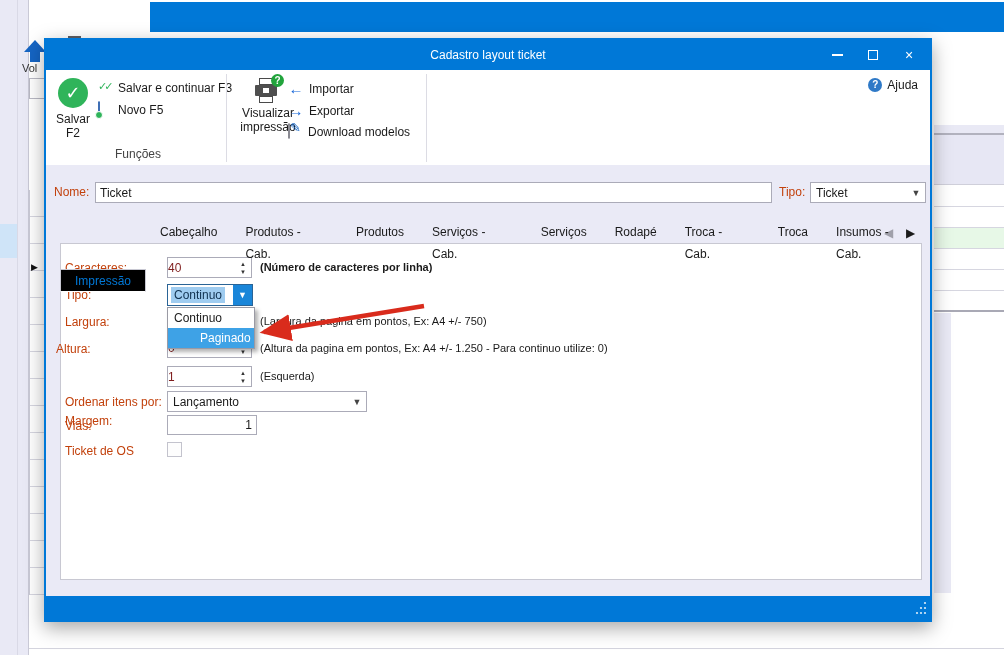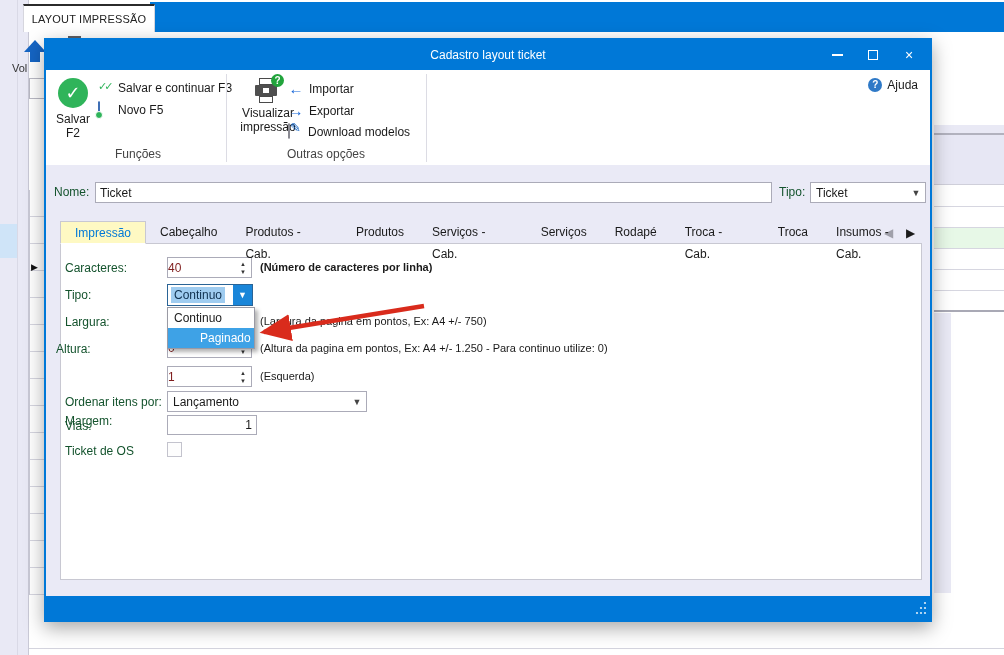--- a/index.html
+++ b/index.html
@@ -12,21 +12,21 @@
   .vline1 { position:absolute; left:17px; top:0; width:1px; height:655px; background:#d9d9e6; }
   .vline2 { position:absolute; left:28px; top:0; width:1px; height:655px; background:#c9c9d6; }
   .top-blue-bar { position:absolute; left:150px; top:2px; width:854px; height:30px; background:#0078d7; }
   .bg-tab { position:absolute; left:23px; top:4px; width:132px; height:28px; background:#fff;
     border-top:2px solid #2b2b2b; border-left:1px solid #d6d6de; border-right:1px solid #d6d6de;
     font-size:11px; color:#222; text-align:center; line-height:26px; letter-spacing:.2px; }
   .voltar-icon { position:absolute; left:24px; top:40px; width:22px; height:22px; }
   .voltar-icon .head { position:absolute; left:0; top:0; width:0; height:0;
     border-left:11px solid transparent; border-right:11px solid transparent; border-bottom:12px solid #1565c4; }
   .voltar-icon .stem { position:absolute; left:6px; top:12px; width:10px; height:10px; background:#1565c4; }
-  .voltar-label { position:absolute; left:12px; top:62px; font-size:11px; color:#333; }
+  .voltar-label { position:absolute; left:22px; top:62px; font-size:11px; color:#333; }
   .hidden-icon-stub { position:absolute; left:68px; top:36px; width:13px; height:8px; background:#5f5f63; }
   .bg-search-stub { position:absolute; left:29px; top:78px; width:16px; height:21px; background:#fff; border:1px solid #b9b9c4; border-right:none; }
   .bg-table-left { position:absolute; left:29px; top:190px; width:15px; height:405px; background:#fff; border-left:1px solid #c9c9d6; }
   .bg-table-left .r { height:27px; border-bottom:1px solid #d6d6e0; }
   .row-marker { position:absolute; left:31px; top:262px; font-size:9px; color:#111; }
   .blue-sel-rect { position:absolute; left:0; top:224px; width:17px; height:34px; background:#cfe4f8; }
 
   .bg-right { position:absolute; left:934px; top:32px; width:70px; height:623px; background:#fff; }
   .bg-right .lav-strip { position:absolute; left:0; top:93px; width:70px; height:8px; background:#e9e9f5; }
   .bg-right .hline { position:absolute; left:0; top:101px; width:70px; height:2px; background:#b2b2be; }
@@ -72,31 +72,31 @@
   .printer .slot { position:absolute; left:9px; top:10px; width:6px; height:5px; background:#fff; }
   .printer .paper-bot { position:absolute; left:5px; top:18px; width:14px; height:7px; background:#fff; border:1.5px solid #4a4a4a; }
   .q-badge { position:absolute; right:-2px; top:-4px; width:13px; height:13px; border-radius:50%;
     background:#22a43c; color:#fff; font-size:10px; font-weight:bold; line-height:13px; text-align:center; }
   .preview-btn .lbl { font-size:12px; line-height:14px; color:#1a1a1a; }
   .help-btn { position:absolute; right:12px; top:8px; }
   .q-circle { width:14px; height:14px; border-radius:50%; background:#2e79c7; color:#fff;
     font-size:10px; font-weight:bold; line-height:14px; text-align:center; flex:0 0 auto; }
 
   
-  .fld-label { position:absolute; font-size:12px; color:#14532d; white-space:nowrap; }
+  .fld-label { position:absolute; font-size:12px; color:#c2410c; white-space:nowrap; }
   .txt-input { position:absolute; border:1px solid #ababb8; background:#fff; font-size:12px;
     font-family:inherit; color:#1a1a1a; padding:0 4px; outline:none; }
   .combo { position:absolute; border:1px solid #ababb8; background:#fff; display:flex; align-items:center; }
   .combo .val { flex:1; font-size:12px; padding-left:5px; color:#1a1a1a; }
   .combo .arr { width:18px; text-align:center; font-size:9px; color:#444; }
 
   
   .tabstrip { position:absolute; left:14px; top:181px; height:23px; display:flex; z-index:2; }
   .tab { padding:0 14px; font-size:12px; color:#1a1a1a; line-height:22px; height:23px; }
-  .tab.active { background:#fef9c3; color:#0078d7; border:1px solid #c8c8d2; border-bottom:1px solid #fff; }
+  .tab.active { background:#000000; color:#0078d7; border:1px solid #c8c8d2; border-bottom:1px solid #fff;margin-top:48px; }
   .tab-scroll { position:absolute; top:186px; font-size:12px; }
 
   
   .panel { position:absolute; left:14px; top:203px; width:862px; height:337px; background:#fff; border:1px solid #c8c8d2; }
 
   .spinbox { position:absolute; width:85px; height:21px; border:1px solid #ababb8; background:#fff; }
   .spinbox input { position:absolute; left:0; top:0; width:100%; height:100%; border:none; outline:none;
     font-size:12px; font-family:Liberation Sans, sans-serif; text-align:left; padding-right:18px; background:transparent; color:#7f1d1d; }
   .spin { position:absolute; right:1px; top:0; width:14px; height:100%; display:flex; flex-direction:column; justify-content:center; }
   .spin span { font-size:6px; line-height:8px; text-align:center; color:#333; }
@@ -121,21 +121,20 @@
 </head>
 <body>
 
 <div id="canvas">
 
   <div class="left-strip"></div>
   <div class="vline1"></div>
   <div class="vline2"></div>
   <div class="blue-sel-rect"></div>
   <div class="top-blue-bar"></div>
-  <div class="bg-tab">LAYOUT IMPRESSÃO</div>
   <div class="voltar-icon">
       <div class="head"></div>
       <div class="stem"></div>
     </div>
   <div class="voltar-label">Vol</div>
   <div class="hidden-icon-stub"></div>
   <div class="bg-search-stub"></div>
   <div class="bg-table-left">
     <div class="r"></div>
       <div class="r"></div>
@@ -220,21 +219,20 @@
         <span>Importar</span>
       </div>
       <div class="rbtn" style="left:242px; top:32px;">
         <span class="arrow-blue">→</span>
         <span>Exportar</span>
       </div>
       <div class="rbtn" style="left:242px; top:54px;">
         <span class="mini-ic"><span class="pencil-ic"></span></span>
         <span>Download modelos</span>
       </div>
-      <div class="grp-label" style="left:182px; width:196px;">Outras opções</div>
       <div class="sep" style="left:380px"></div>
 
       <div class="rbtn help-btn">
         <span class="q-circle">?</span>
         <span>Ajuda</span>
       </div>
     </div>
 
     <div class="fld-label" style="left:8px; top:145px;">Nome:</div>
     <input class="txt-input" style="left: 49px; top: 142px; width: 677px; height: 21px;" value="Ticket">

